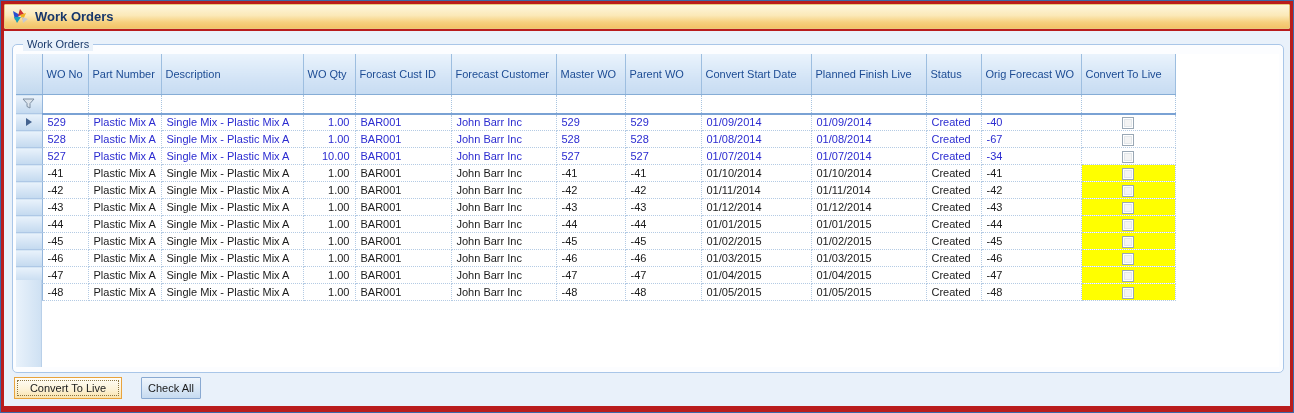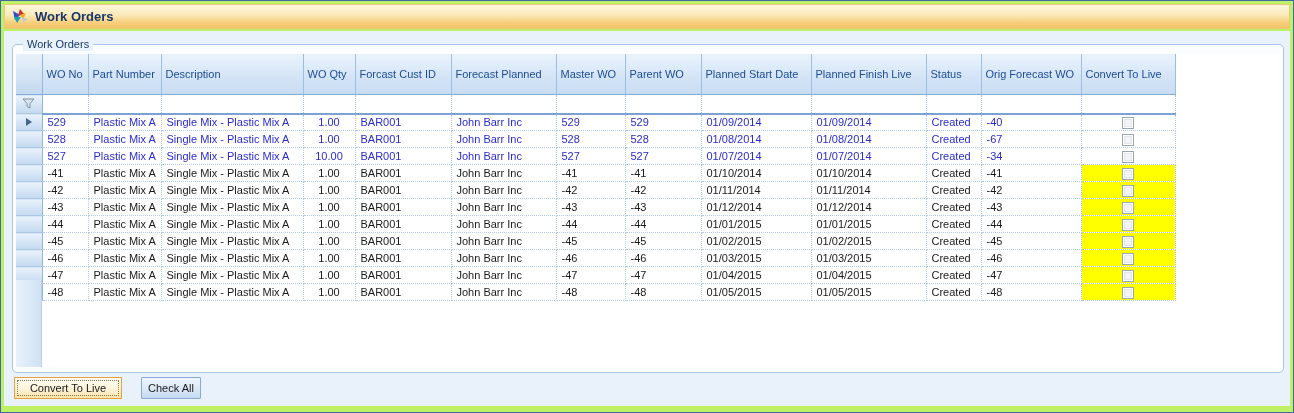--- a/index.html
+++ b/index.html
@@ -1,21 +1,21 @@
 <!DOCTYPE html>
 <html><head>
 <meta charset="utf-8">
 <style>
   * { margin:0; padding:0; box-sizing:border-box; }
   html,body { width:1294px; height:413px; }
   body { font-family:"Liberation Sans", sans-serif; font-size:11px; color:#1a1a1a; }
 
   .window {
     width:1294px; height:413px;
-    background:#bef264;
+    background:#b91c1c;
     border:1px solid #3e68a8;
     padding:3px 3px 6px 3px;
     position:relative;
   }
   .titlebar {
     height:25px;
     background:linear-gradient(#fdf6dd, #fbe9b8 45%, #f6d07e 75%, #f3c367);
     border:1px solid #e8c87e;
     border-radius:1px;
     display:flex; align-items:center;
@@ -78,21 +78,21 @@
     padding:0 5px; vertical-align:middle;
     background:#ffffff;
   }
   .wo-table tbody td.rowhdr {
     background:linear-gradient(#e9f2fb, #c3d9ef);
     border-right:1px solid #94b6dc;
     border-bottom:1px solid #aec8e6;
     padding:0; text-align:center;
   }
   .wo-table tbody tr.live td { color:#2b2bd0; }
-  .wo-table tbody td.num { text-align:center;margin-top:43px; }
+  .wo-table tbody td.num { text-align:right;margin-top:43px; }
   .wo-table tbody td.cb-cell { text-align:center; padding:0; }
   .wo-table tbody td.cb-cell.yellow { background:#ffff00; }
 
   .arrow-right {
     display:inline-block; width:0; height:0;
     border-top:4px solid transparent; border-bottom:4px solid transparent;
     border-left:6px solid #44638f;
   }
   .grid-checkbox {
     display:inline-block; width:12px; height:12px;
@@ -185,24 +185,24 @@
               <col style="width: 94px;">
             </colgroup>
             <thead>
               <tr>
                 <th class="corner"></th>
                 <th>WO No</th>
                 <th>Part Number</th>
                 <th>Description</th>
                 <th>WO Qty</th>
                 <th>Forcast Cust ID</th>
-                <th>Forecast Planned</th>
+                <th>Forecast Customer</th>
                 <th>Master WO</th>
                 <th>Parent WO</th>
-                <th>Planned Start Date</th>
+                <th>Convert Start Date</th>
                 <th>Planned Finish Live</th>
                 <th>Status</th>
                 <th>Orig Forecast WO</th>
                 <th>Convert To Live</th>
               </tr>
             </thead>
             <tbody>
               <tr class="filter-row">
                 <td class="rowhdr"><svg width="13" height="11" viewBox="0 0 13 11">
                     <path d="M1 1 H12 L8 5.5 V10 L5 8.5 V5.5 Z" fill="#dce4ec" stroke="#7c8ea2" stroke-width="1"></path>

